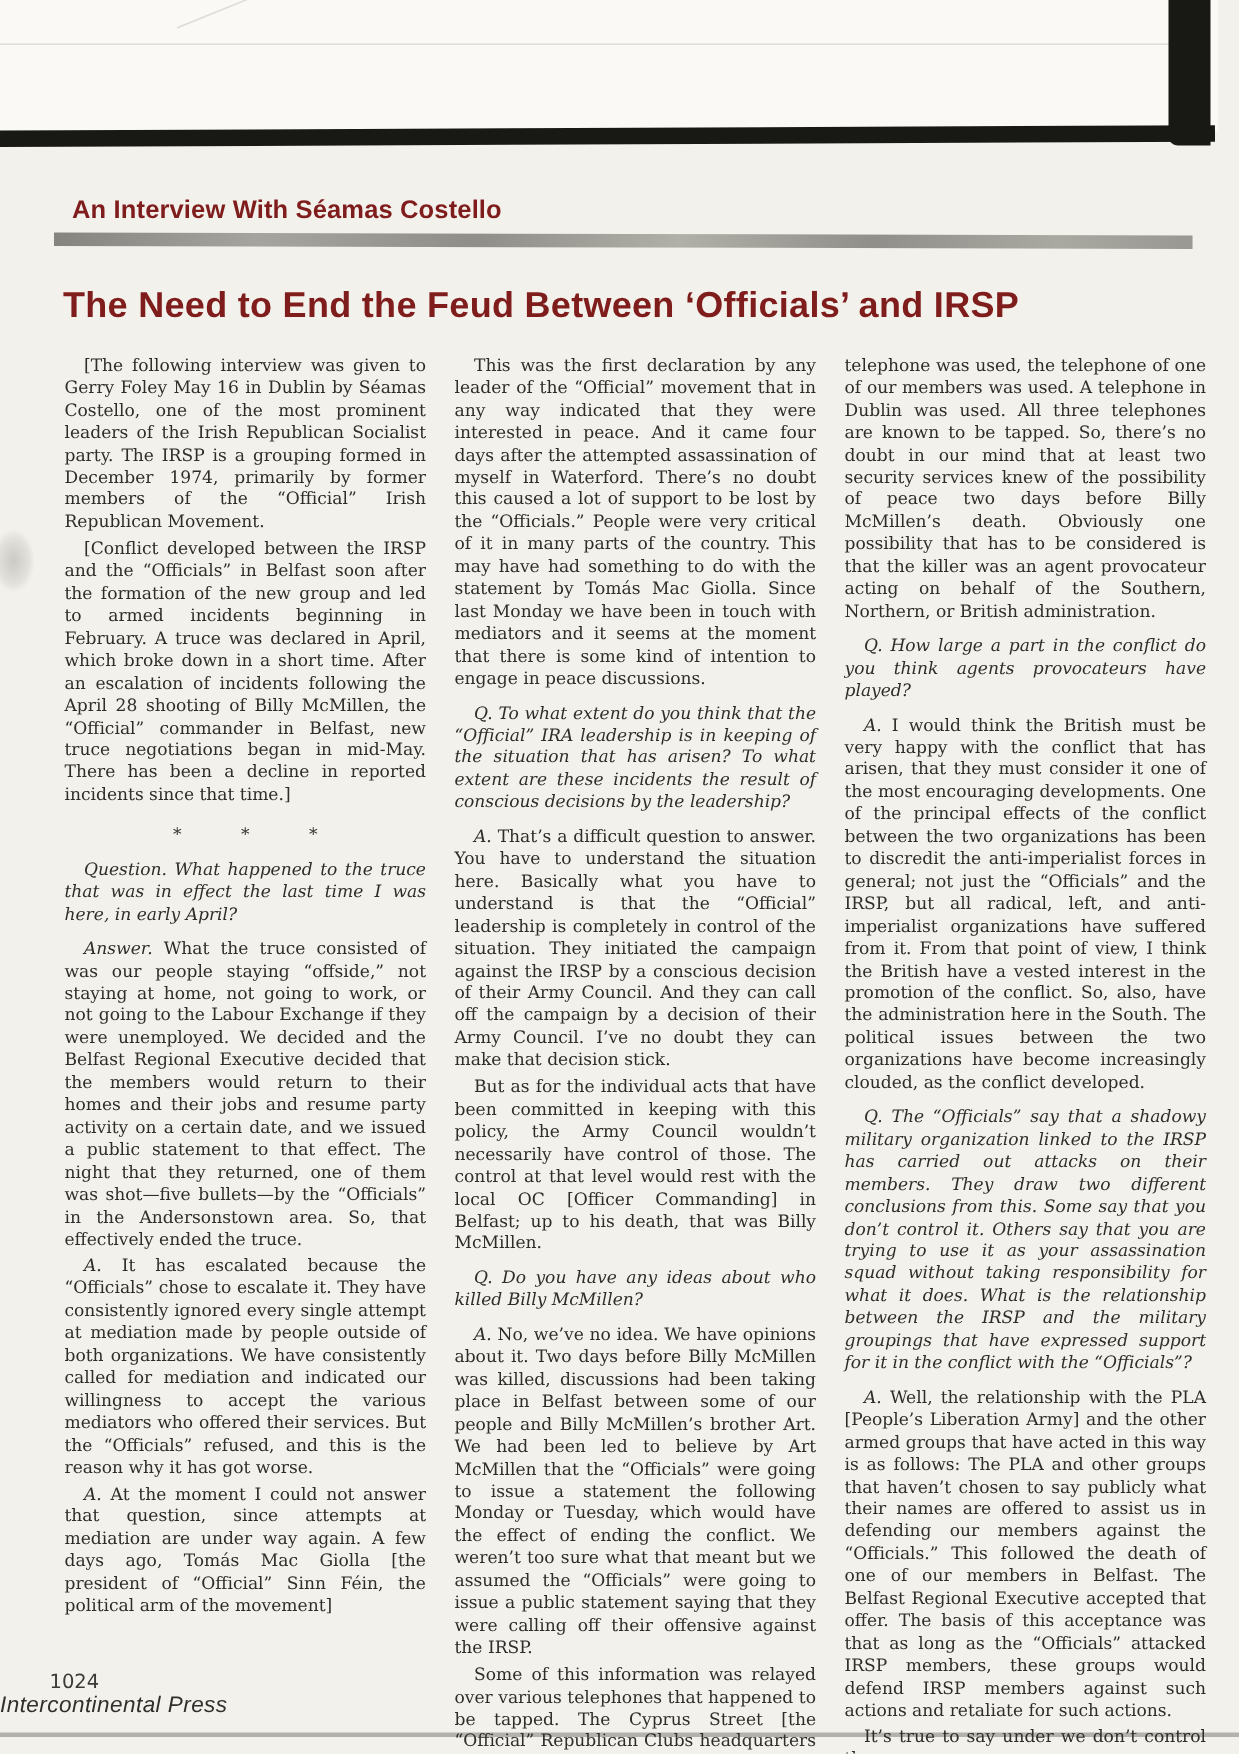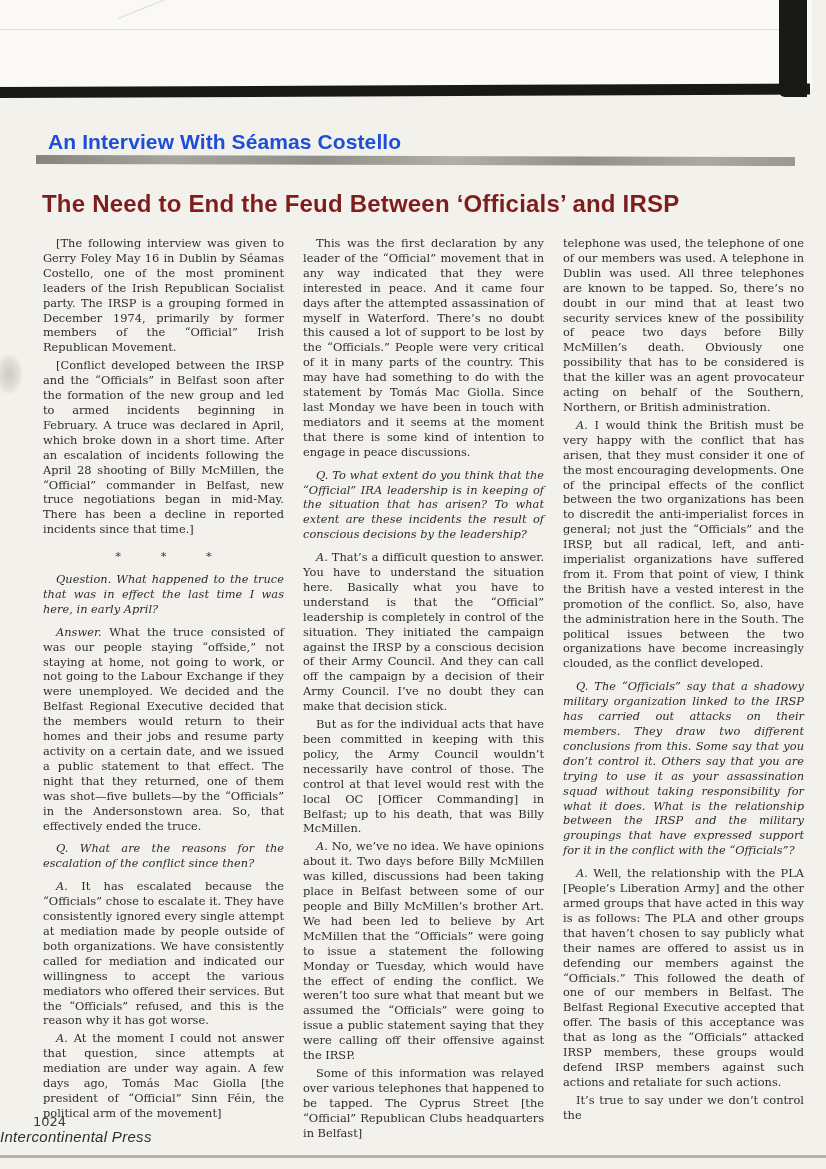--- a/index.html
+++ b/index.html
@@ -12,21 +12,21 @@
   .top-band{position:absolute;left:0;top:0;width:812px;height:88px;background:#faf9f5;}
   .top-hairline{position:absolute;left:0;top:29px;width:800px;height:1px;background:rgba(140,140,135,0.25);}
   .top-fold{position:absolute;left:118px;top:18px;width:150px;height:1px;background:rgba(150,150,145,0.3);transform:rotate(-22deg);transform-origin:left top;}
   .top-bar-black{position:absolute;left:0;top:87px;width:810px;height:11px;background:#181815;transform:rotate(-0.25deg);transform-origin:left center;}
   .top-strip-black{position:absolute;left:779px;top:0;width:28px;height:97px;background:#181815;border-bottom-left-radius:6px;}
   .smudge{position:absolute;left:-10px;top:346px;width:38px;height:56px;
     background:radial-gradient(closest-side,rgba(110,110,106,0.30),rgba(110,110,106,0.12) 55%,transparent 75%);}
   .bottom-line{position:absolute;left:0;top:1155px;width:826px;height:3px;background:#b4b2ac;}
   
   .kicker{position:absolute;left:48px;top:130px;
-    font-family:"Liberation Sans",sans-serif;font-weight:700;font-size:21px;color:#1d4ed8;letter-spacing:0.1px;}
+    font-family:"Liberation Sans",sans-serif;font-weight:700;font-size:17px;color:#7f1d1d;letter-spacing:0.1px;}
   .rule-gray{position:absolute;left:36px;top:156px;width:759px;height:9px;
     background:linear-gradient(90deg,#85847f,#a5a49e 18%,#8f8e88 37%,#b0afa8 55%,#908f89 72%,#a9a8a1 88%,#999892);
     transform:rotate(0.15deg);}
   .headline{position:absolute;left:42px;top:190px;width:760px;
     font-family:"Liberation Sans",sans-serif;font-weight:700;font-size:24px;color:#7f1d1d;letter-spacing:0.2px;}
   
   .col{position:absolute;top:233px;width:247px;
     font-size:11.4px;line-height:14.9px;color:#2e2d2a;text-align:justify;}
   .col-1{left:40px;}
   .col-2{left:300px;}
@@ -57,36 +57,37 @@
 <div class="kicker">An Interview With Séamas Costello</div>
 <div class="rule-gray"></div>
 <h1 class="headline" style="margin:0">The Need to End the Feud Between ‘Officials’ and IRSP</h1>
 
 <div class="col col-1">
   <p class="para">[The following interview was given to Gerry Foley May 16 in Dublin by Séamas Costello, one of the most prominent leaders of the Irish Republican Socialist party. The IRSP is a grouping formed in December 1974, primarily by former members of the “Official” Irish Republican Movement.</p>
   <p class="para">[Conflict developed between the IRSP and the “Officials” in Belfast soon after the formation of the new group and led to armed incidents beginning in February. A truce was declared in April, which broke down in a short time. After an escalation of incidents following the April 28 shooting of Billy McMillen, the “Official” commander in Belfast, new truce negotiations began in mid-May. There has been a decline in reported incidents since that time.]</p>
   <p class="para sep">* * *</p>
   <p class="para q"><span class="lead">Question.</span><span>What happened to the truce that was in effect the last time I was here, in early April?</span></p>
   <p class="para"><span class="lead">Answer.</span><span>What the truce consisted of was our people staying “offside,” not staying at home, not going to work, or not going to the Labour Exchange if they were unemployed. We decided and the Belfast Regional Executive decided that the members would return to their homes and their jobs and resume party activity on a certain date, and we issued a public statement to that effect. The night that they returned, one of them was shot—five bullets—by the “Officials” in the Andersonstown area. So, that effectively ended the truce.</span></p>
-  <p class="para q"><span class="lead">Q.</span><span>What are the reasons for the escalation of the conflict since then?</span></p>
   <p class="para"><span class="lead">A.</span><span>It has escalated because the “Officials” chose to escalate it. They have consistently ignored every single attempt at mediation made by people outside of both organizations. We have consistently called for mediation and indicated our willingness to accept the various mediators who offered their services. But the “Officials” refused, and this is the reason why it has got worse.</span></p>
   <p class="para"><span class="lead">A.</span><span>At the moment I could not answer that question, since attempts at mediation are under way again. A few days ago, Tomás Mac Giolla [the president of “Official” Sinn Féin, the political arm of the movement]</span></p>
 </div>
 
 <div class="col col-2">
   <p class="para">This was the first declaration by any leader of the “Official” movement that in any way indicated that they were interested in peace. And it came four days after the attempted assassination of myself in Waterford. There’s no doubt this caused a lot of support to be lost by the “Officials.” People were very critical of it in many parts of the country. This may have had something to do with the statement by Tomás Mac Giolla. Since last Monday we have been in touch with mediators and it seems at the moment that there is some kind of intention to engage in peace discussions.</p>
   <p class="para q"><span class="lead">Q.</span><span>To what extent do you think that the “Official” IRA leadership is in keeping of the situation that has arisen? To what extent are these incidents the result of conscious decisions by the leadership?</span></p>
   <p class="para"><span class="lead">A.</span><span>That’s a difficult question to answer. You have to understand the situation here. Basically what you have to understand is that the “Official” leadership is completely in control of the situation. They initiated the campaign against the IRSP by a conscious decision of their Army Council. And they can call off the campaign by a decision of their Army Council. I’ve no doubt they can make that decision stick.</span></p>
   <p class="para">But as for the individual acts that have been committed in keeping with this policy, the Army Council wouldn’t necessarily have control of those. The control at that level would rest with the local OC [Officer Commanding] in Belfast; up to his death, that was Billy McMillen.</p>
+  <p class="para q"><span class="lead">Q.</span><span>Do you have any ideas about who killed Billy McMillen?</span></p>
   <p class="para"><span class="lead">A.</span><span>No, we’ve no idea. We have opinions about it. Two days before Billy McMillen was killed, discussions had been taking place in Belfast between some of our people and Billy McMillen’s brother Art. We had been led to believe by Art McMillen that the “Officials” were going to issue a statement the following Monday or Tuesday, which would have the effect of ending the conflict. We weren’t too sure what that meant but we assumed the “Officials” were going to issue a public statement saying that they were calling off their offensive against the IRSP.</span></p>
   <p class="para">Some of this information was relayed over various telephones that happened to be tapped. The Cyprus Street [the “Official” Republican Clubs headquarters in Belfast]</p>
 </div>
 
 <div class="col col-3">
   <p class="para noind">telephone was used, the telephone of one of our members was used. A telephone in Dublin was used. All three telephones are known to be tapped. So, there’s no doubt in our mind that at least two security services knew of the possibility of peace two days before Billy McMillen’s death. Obviously one possibility that has to be considered is that the killer was an agent provocateur acting on behalf of the Southern, Northern, or British administration.</p>
+  <p class="para q"><span class="lead">Q.</span><span>How large a part in the conflict do you think agents provocateurs have played?</span></p>
   <p class="para"><span class="lead">A.</span><span>I would think the British must be very happy with the conflict that has arisen, that they must consider it one of the most encouraging developments. One of the principal effects of the conflict between the two organizations has been to discredit the anti-imperialist forces in general; not just the “Officials” and the IRSP, but all radical, left, and anti-imperialist organizations have suffered from it. From that point of view, I think the British have a vested interest in the promotion of the conflict. So, also, have the administration here in the South. The political issues between the two organizations have become increasingly clouded, as the conflict developed.</span></p>
   <p class="para q"><span class="lead">Q.</span><span>The “Officials” say that a shadowy military organization linked to the IRSP has carried out attacks on their members. They draw two different conclusions from this. Some say that you don’t control it. Others say that you are trying to use it as your assassination squad without taking responsibility for what it does. What is the relationship between the IRSP and the military groupings that have expressed support for it in the conflict with the “Officials”?</span></p>
   <p class="para"><span class="lead">A.</span><span>Well, the relationship with the PLA [People’s Liberation Army] and the other armed groups that have acted in this way is as follows: The PLA and other groups that haven’t chosen to say publicly what their names are offered to assist us in defending our members against the “Officials.” This followed the death of one of our members in Belfast. The Belfast Regional Executive accepted that offer. The basis of this acceptance was that as long as the “Officials” attacked IRSP members, these groups would defend IRSP members against such actions and retaliate for such actions.</span></p>
   <p class="para">It’s true to say under we don’t control the</p>
 </div>
 
 <div class="page-number">1024</div>
 <div class="publication">Intercontinental Press</div>
 
 </body></html>

